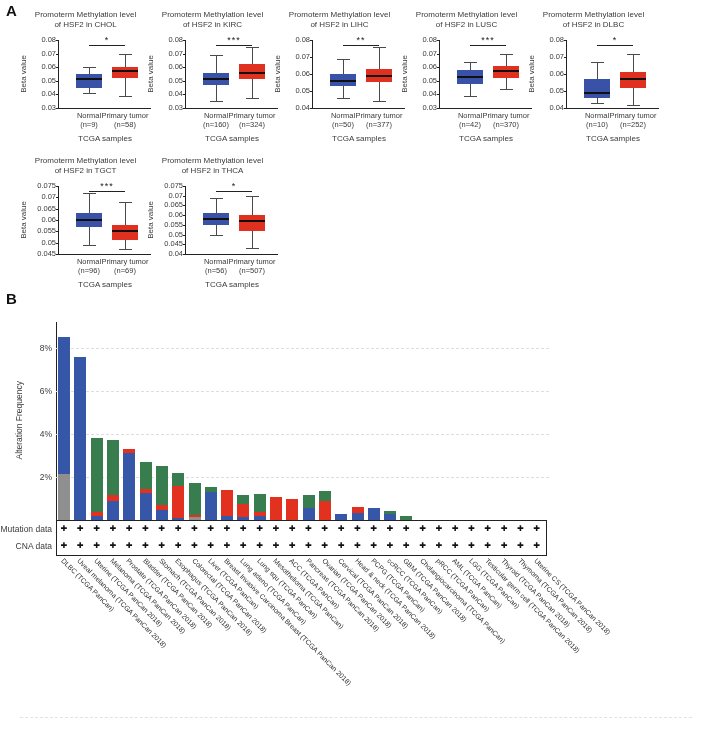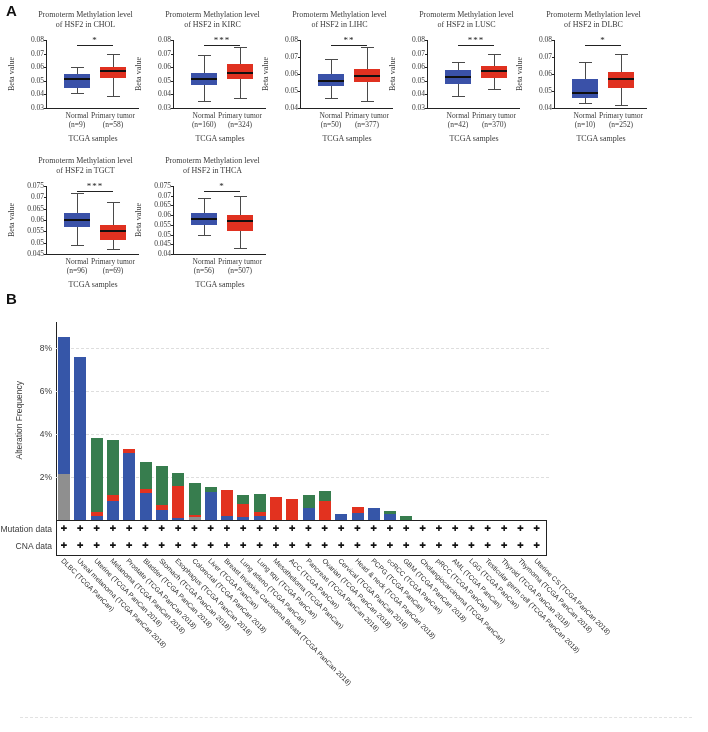--- a/index.html
+++ b/index.html
@@ -1,24 +1,24 @@
 <!DOCTYPE html>
 <html><head>
 <meta charset="utf-8">
 <style>
   html,body{margin:0;padding:0;background:#ffffff;}
   #page{position:relative;width:708px;height:732px;background:#fff;overflow:hidden;
         font-family:"Liberation Sans","DejaVu Sans",sans-serif;color:#3a3a3a;}
   .panel-letter{position:absolute;font-size:15px;font-weight:bold;color:#111;}
   
   .subplot-row{position:absolute;display:flex;}
-  .subplot{position:relative;width:127px;height:142px;flex:0 0 auto;font-family:Liberation Serif, serif;}
+  .subplot{position:relative;width:127px;height:142px;flex:0 0 auto;}
   .chart-title{position:absolute;top:0;left:-6px;width:139px;text-align:center;
                font-size:8px;line-height:10px;color:#3a3a3a;}
-  .plot{position:absolute;left:24px;top:30px;width:92px;height:68px;
+  .plot{position:absolute;left:36px;top:30px;width:92px;height:68px;
         border-left:1px solid #222;border-bottom:1px solid #222;}
   .ytick{position:absolute;left:-30px;width:27px;text-align:right;font-size:7.5px;
          line-height:8px;color:#3a3a3a;}
   .ytickmark{position:absolute;left:-3px;width:3px;border-top:1px solid #222;}
   .ylab{position:absolute;left:-40px;top:0;height:100%;display:flex;align-items:center;}
   .ylab span{writing-mode:vertical-rl;transform:rotate(180deg);font-size:8px;color:#3a3a3a;}
   .wline{position:absolute;width:0;border-left:1px solid #4a4a4a;}
   .wcap{position:absolute;width:13px;border-top:1px solid #4a4a4a;}
   .bbox{position:absolute;width:26px;}
   .bmed{position:absolute;width:26px;height:2px;background:#101010;}

